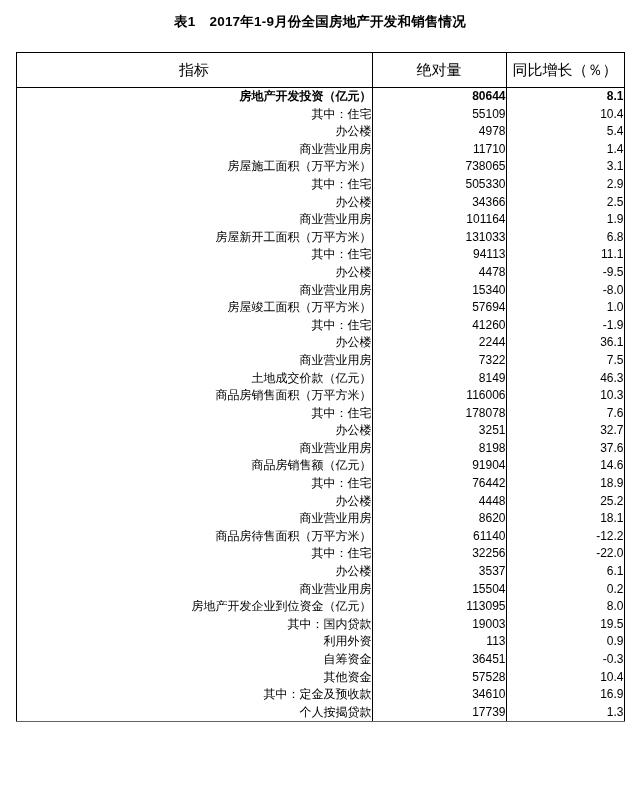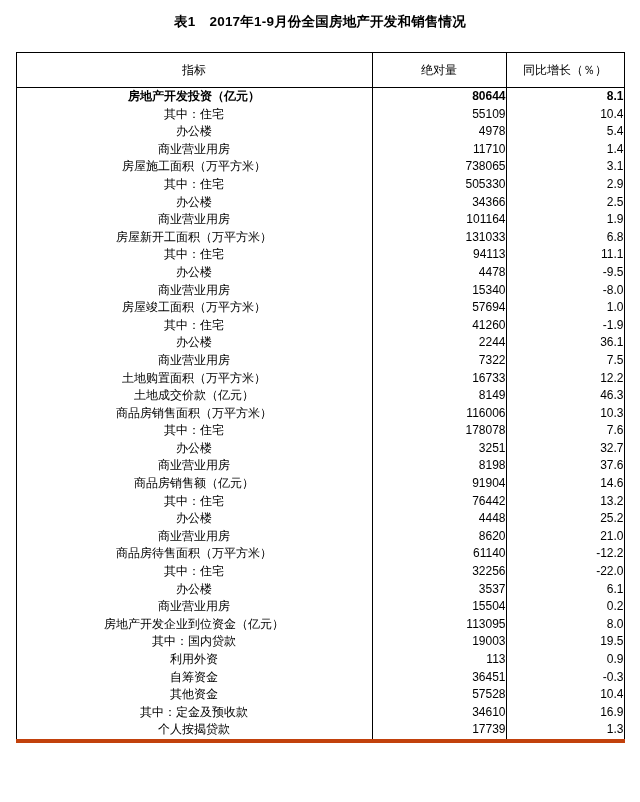--- a/index.html
+++ b/index.html
@@ -44,34 +44,34 @@
     vertical-align: middle;
   }
   
   table.stat tbody td {
     border-left: 1px solid #000000;
     border-right: 1px solid #000000;
     border-top: none;
     border-bottom: none;
   }
   table.stat tbody tr:last-child td {
-    border-bottom: 4px solid #c2410c;
+    border-bottom: 1px solid #c2410c;
   }
   thead th {
     height: 34px;
     font-weight: normal;
     text-align: center;
-    font-size: 12px;
+    font-size: 15px;
   }
   col.c-ind { width: 356px; }
   col.c-abs { width: 134px; }
   col.c-yoy { width: 118px; }
 
   td.ind {
-    text-align: center;
+    text-align: right;
     padding-left: 10px;
     height: 17.6px;
     line-height: 17.6px;
     white-space: nowrap;
   }
   td.abs, td.yoy {
     text-align: right;
     padding-right: 10px;
     height: 17.6px;
     line-height: 17.6px;
@@ -182,25 +182,20 @@
           <td class="ind lvl2">办公楼</td>
           <td class="abs">2244</td>
           <td class="yoy">36.1</td>
         </tr>
         <tr>
           <td class="ind lvl2">商业营业用房</td>
           <td class="abs">7322</td>
           <td class="yoy">7.5</td>
         </tr>
         <tr>
-          <td class="ind lvl0n">土地购置面积（万平方米）</td>
-          <td class="abs">16733</td>
-          <td class="yoy">12.2</td>
-        </tr>
-        <tr>
           <td class="ind lvl0n">土地成交价款（亿元）</td>
           <td class="abs">8149</td>
           <td class="yoy">46.3</td>
         </tr>
         <tr>
           <td class="ind lvl0n">商品房销售面积（万平方米）</td>
           <td class="abs">116006</td>
           <td class="yoy">10.3</td>
         </tr>
         <tr>
@@ -219,31 +214,31 @@
           <td class="yoy">37.6</td>
         </tr>
         <tr>
           <td class="ind lvl0n">商品房销售额（亿元）</td>
           <td class="abs">91904</td>
           <td class="yoy">14.6</td>
         </tr>
         <tr>
           <td class="ind lvl1">其中：住宅</td>
           <td class="abs">76442</td>
-          <td class="yoy">13.2</td>
+          <td class="yoy">18.9</td>
         </tr>
         <tr>
           <td class="ind lvl2">办公楼</td>
           <td class="abs">4448</td>
           <td class="yoy">25.2</td>
         </tr>
         <tr>
           <td class="ind lvl2">商业营业用房</td>
           <td class="abs">8620</td>
-          <td class="yoy">21.0</td>
+          <td class="yoy">18.1</td>
         </tr>
         <tr>
           <td class="ind lvl0n">商品房待售面积（万平方米）</td>
           <td class="abs">61140</td>
           <td class="yoy">-12.2</td>
         </tr>
         <tr>
           <td class="ind lvl1">其中：住宅</td>
           <td class="abs">32256</td>
           <td class="yoy">-22.0</td>

